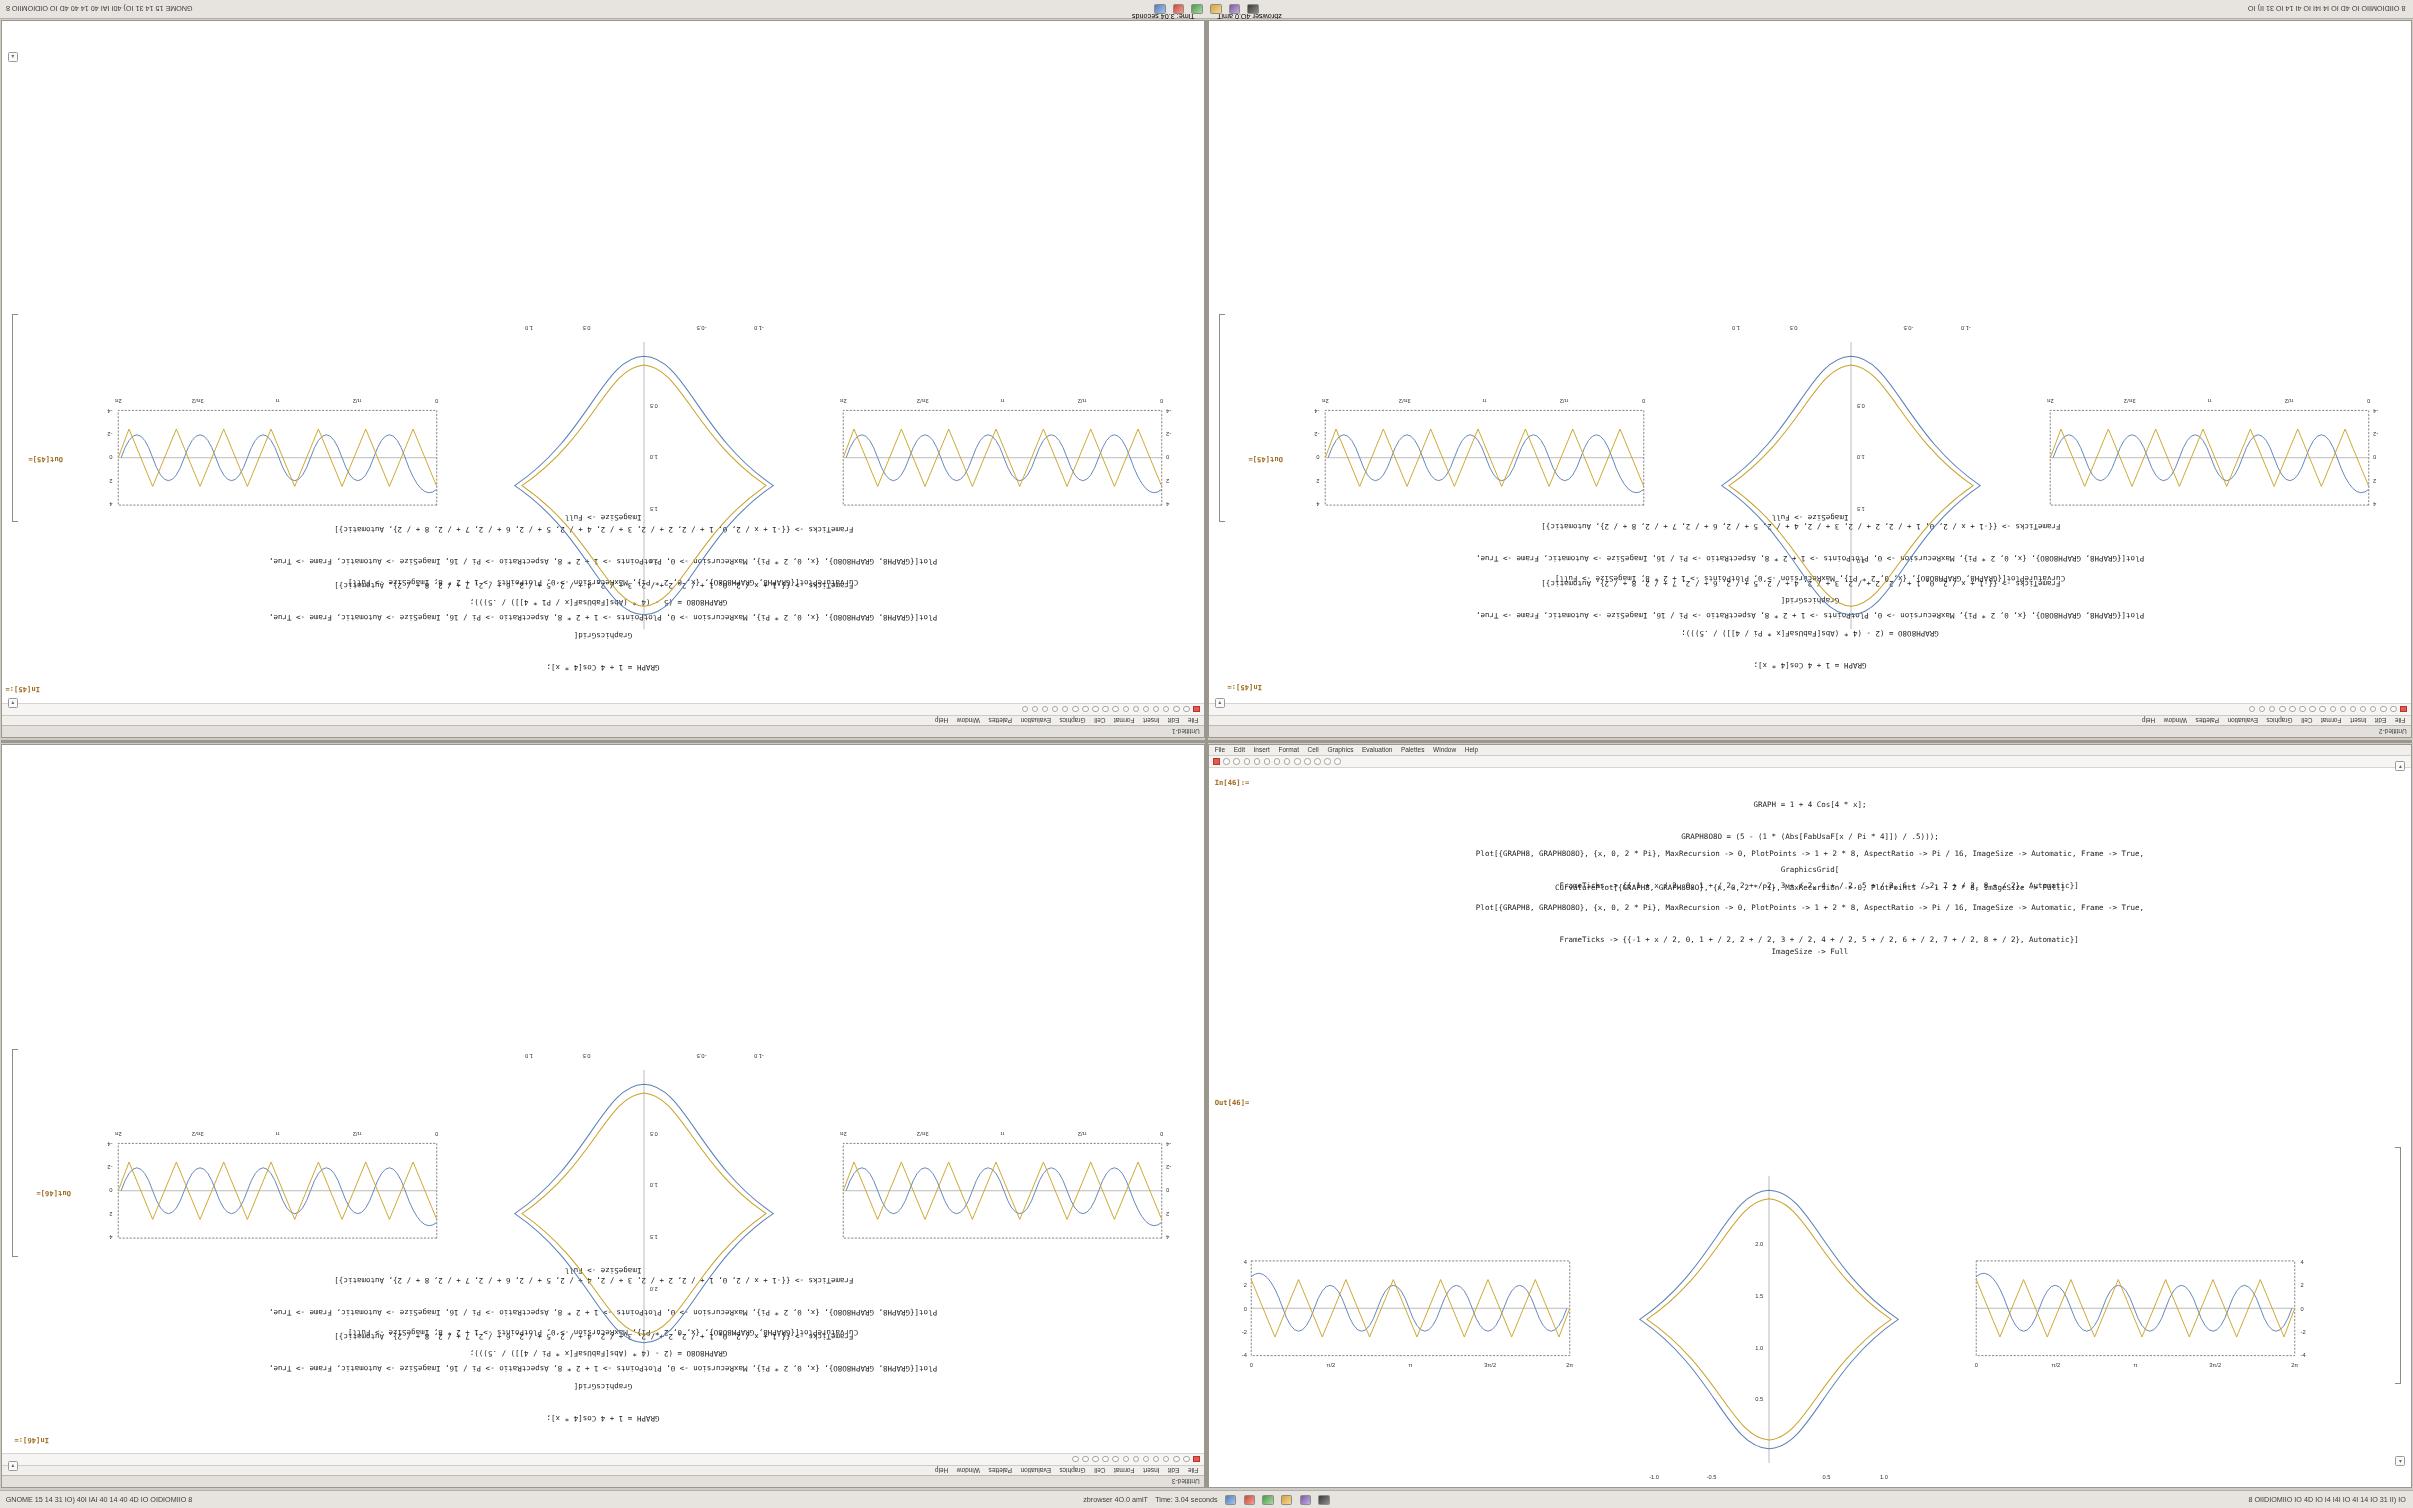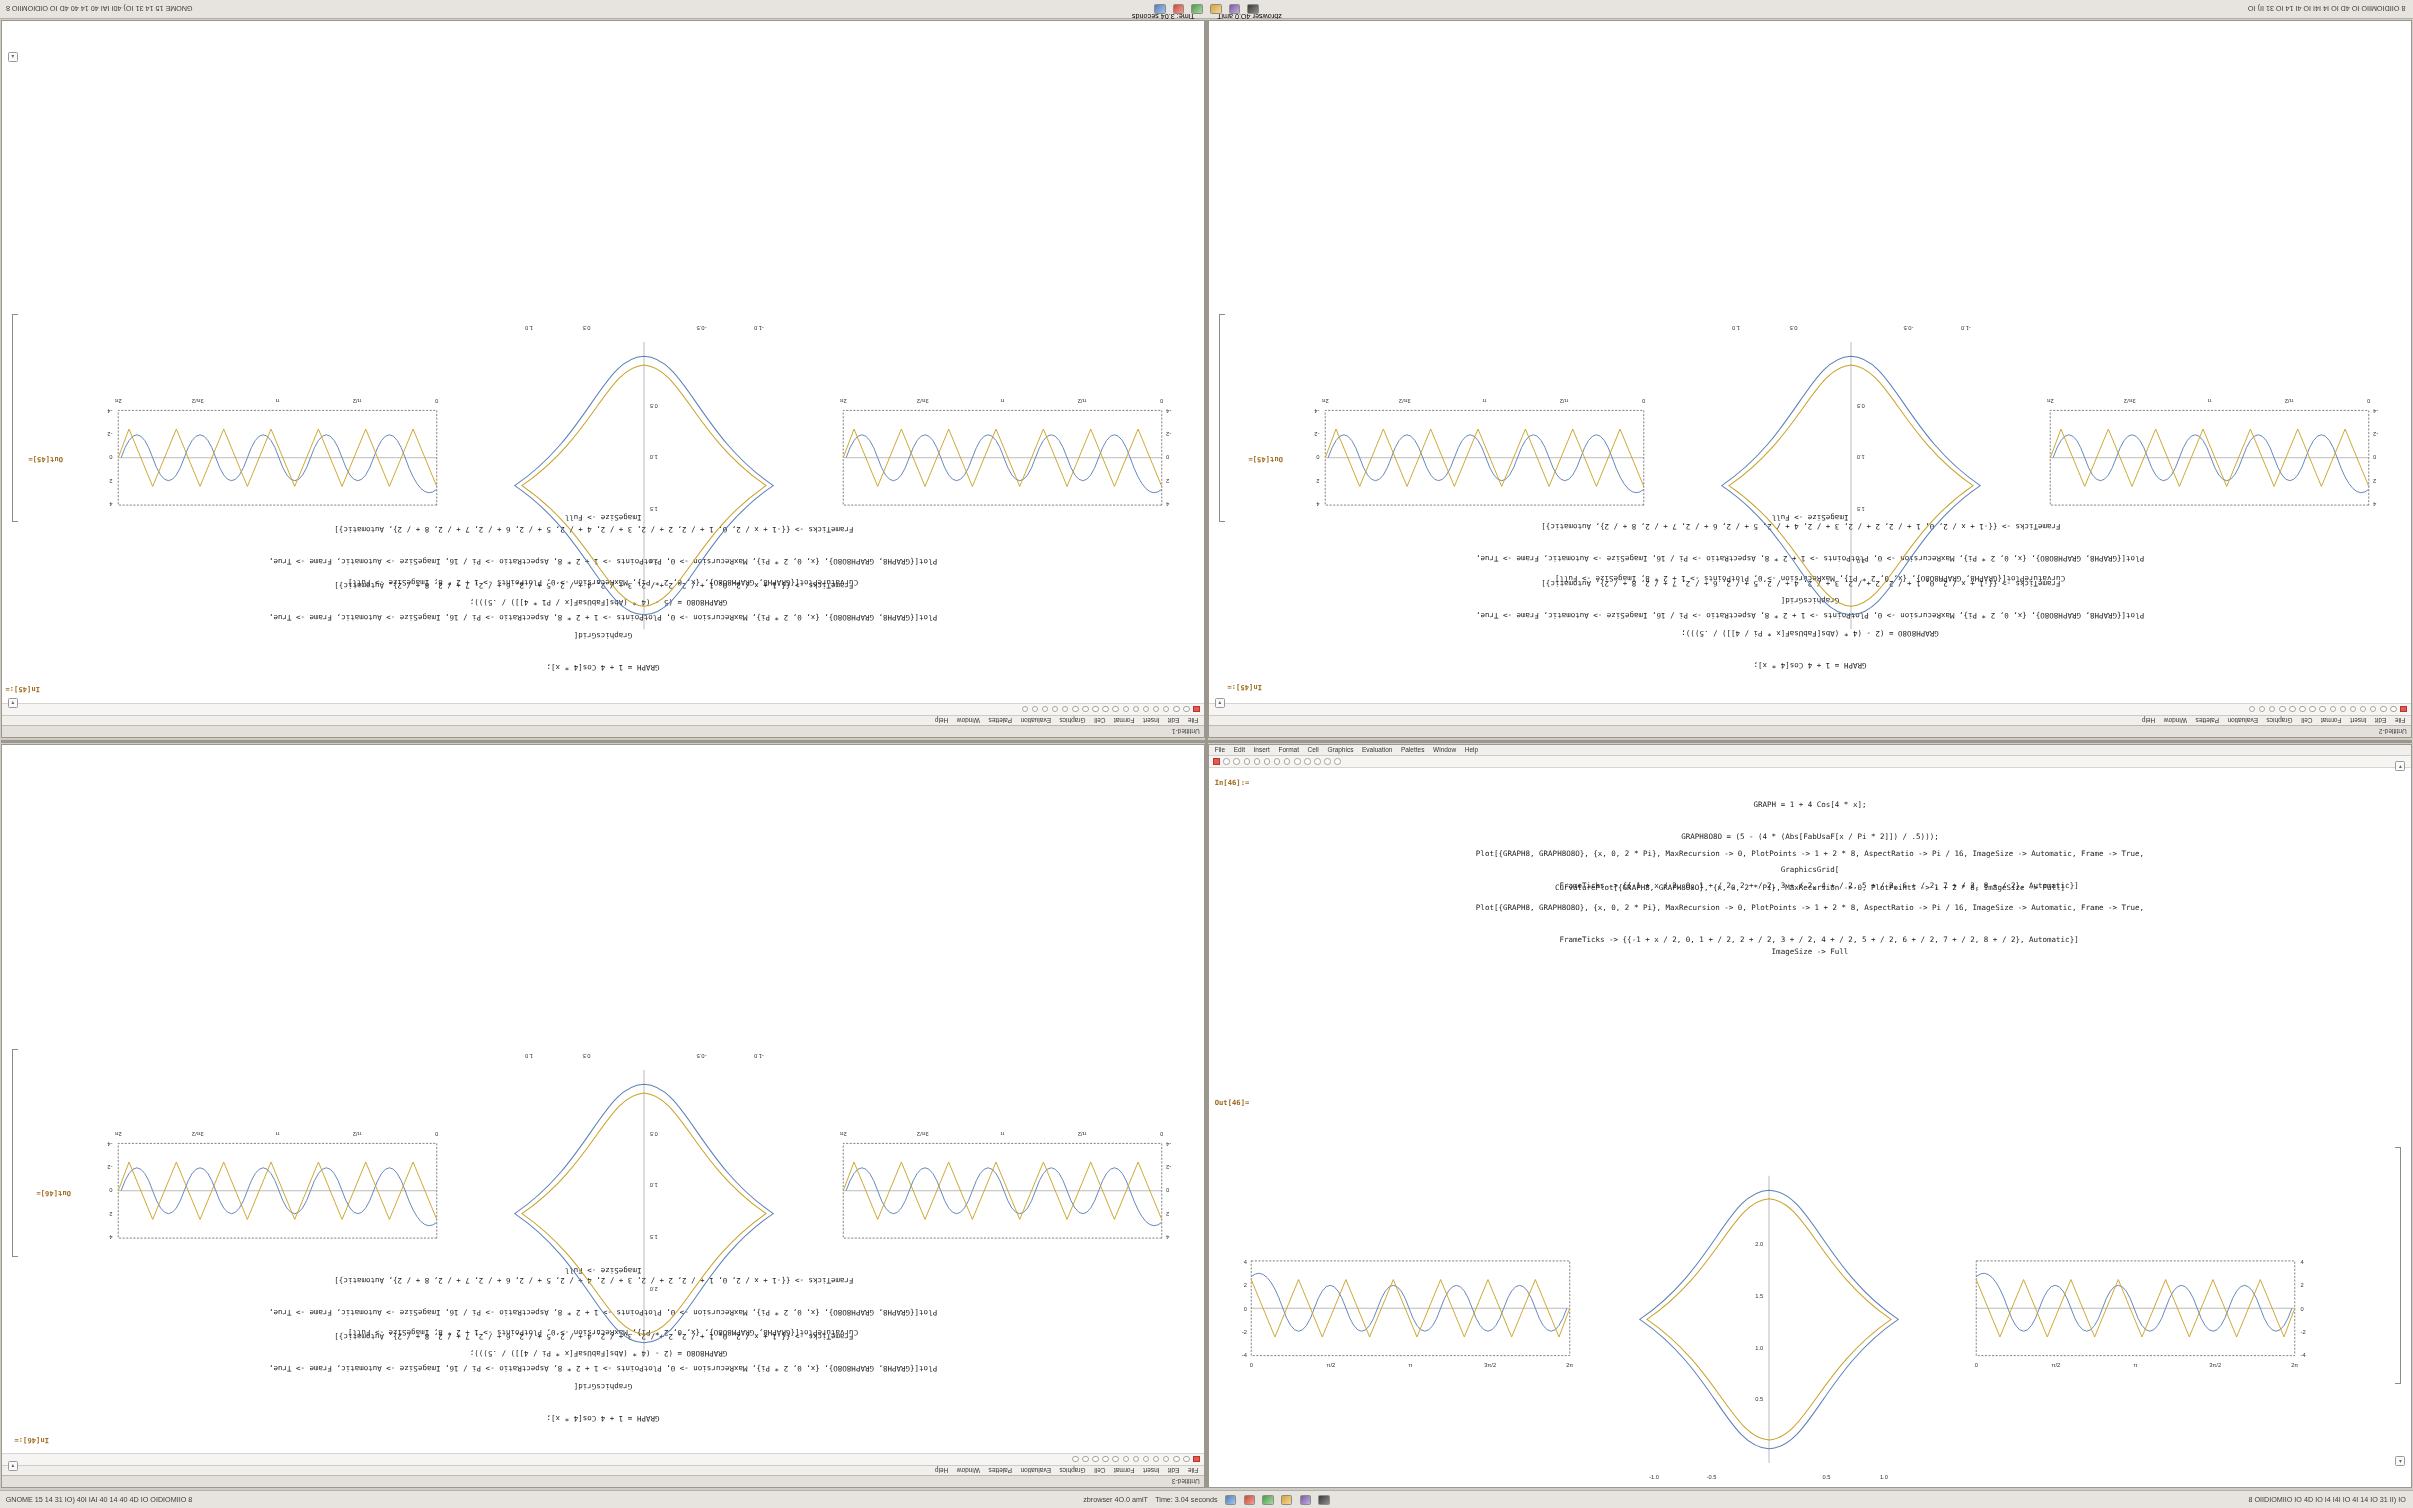--- a/index.html
+++ b/index.html
@@ -505,21 +505,21 @@
         <span class="tool-dot"></span>
         <span class="tool-dot"></span>
         <span class="tool-dot"></span>
         <span class="tool-dot"></span>
       </div>
 
       <div class="tag-in" style="left:5.7px;top:33px;">In[46]:=</div>
 
       <div class="code centered" style="left:0;top:33px;width:100%;">
         <div>GRAPH = 1 + 4 Cos[4 * x];</div>
-        <div>GRAPH8O8O = (5 - (4 * (Abs[FabUsaF[x / Pi * 2]]) / .5)));</div>
+        <div>GRAPH8O8O = (5 - (1 * (Abs[FabUsaF[x / Pi * 4]]) / .5)));</div>
         <div>GraphicsGrid[</div>
       </div>
 
       <div class="code centered" style="left:0;top:82px;width:100%;">
         <div>Plot[{GRAPH8, GRAPH8O8O}, {x, 0, 2 * Pi}, MaxRecursion -&gt; 0, PlotPoints -&gt; 1 + 2 * 8, AspectRatio -&gt; Pi / 16, ImageSize -&gt; Automatic, Frame -&gt; True,</div>
         <div>    FrameTicks -&gt; {{-1 + x / 2, 0, 1 + / 2, 2 + / 2, 3 + / 2, 4 + / 2, 5 + / 2, 6 + / 2, 7 + / 2, 8 + / 2}, Automatic}]</div>
       </div>
       <div class="code centered" style="left:0;top:116px;width:100%;">
         <div>CurvaturePlot[{GRAPH8, GRAPH8O8O}, {x, 0, 2 * Pi}, MaxRecursion -&gt; 0, PlotPoints -&gt; 1 + 2 * 8, ImageSize -&gt; Full]</div>
       </div>

